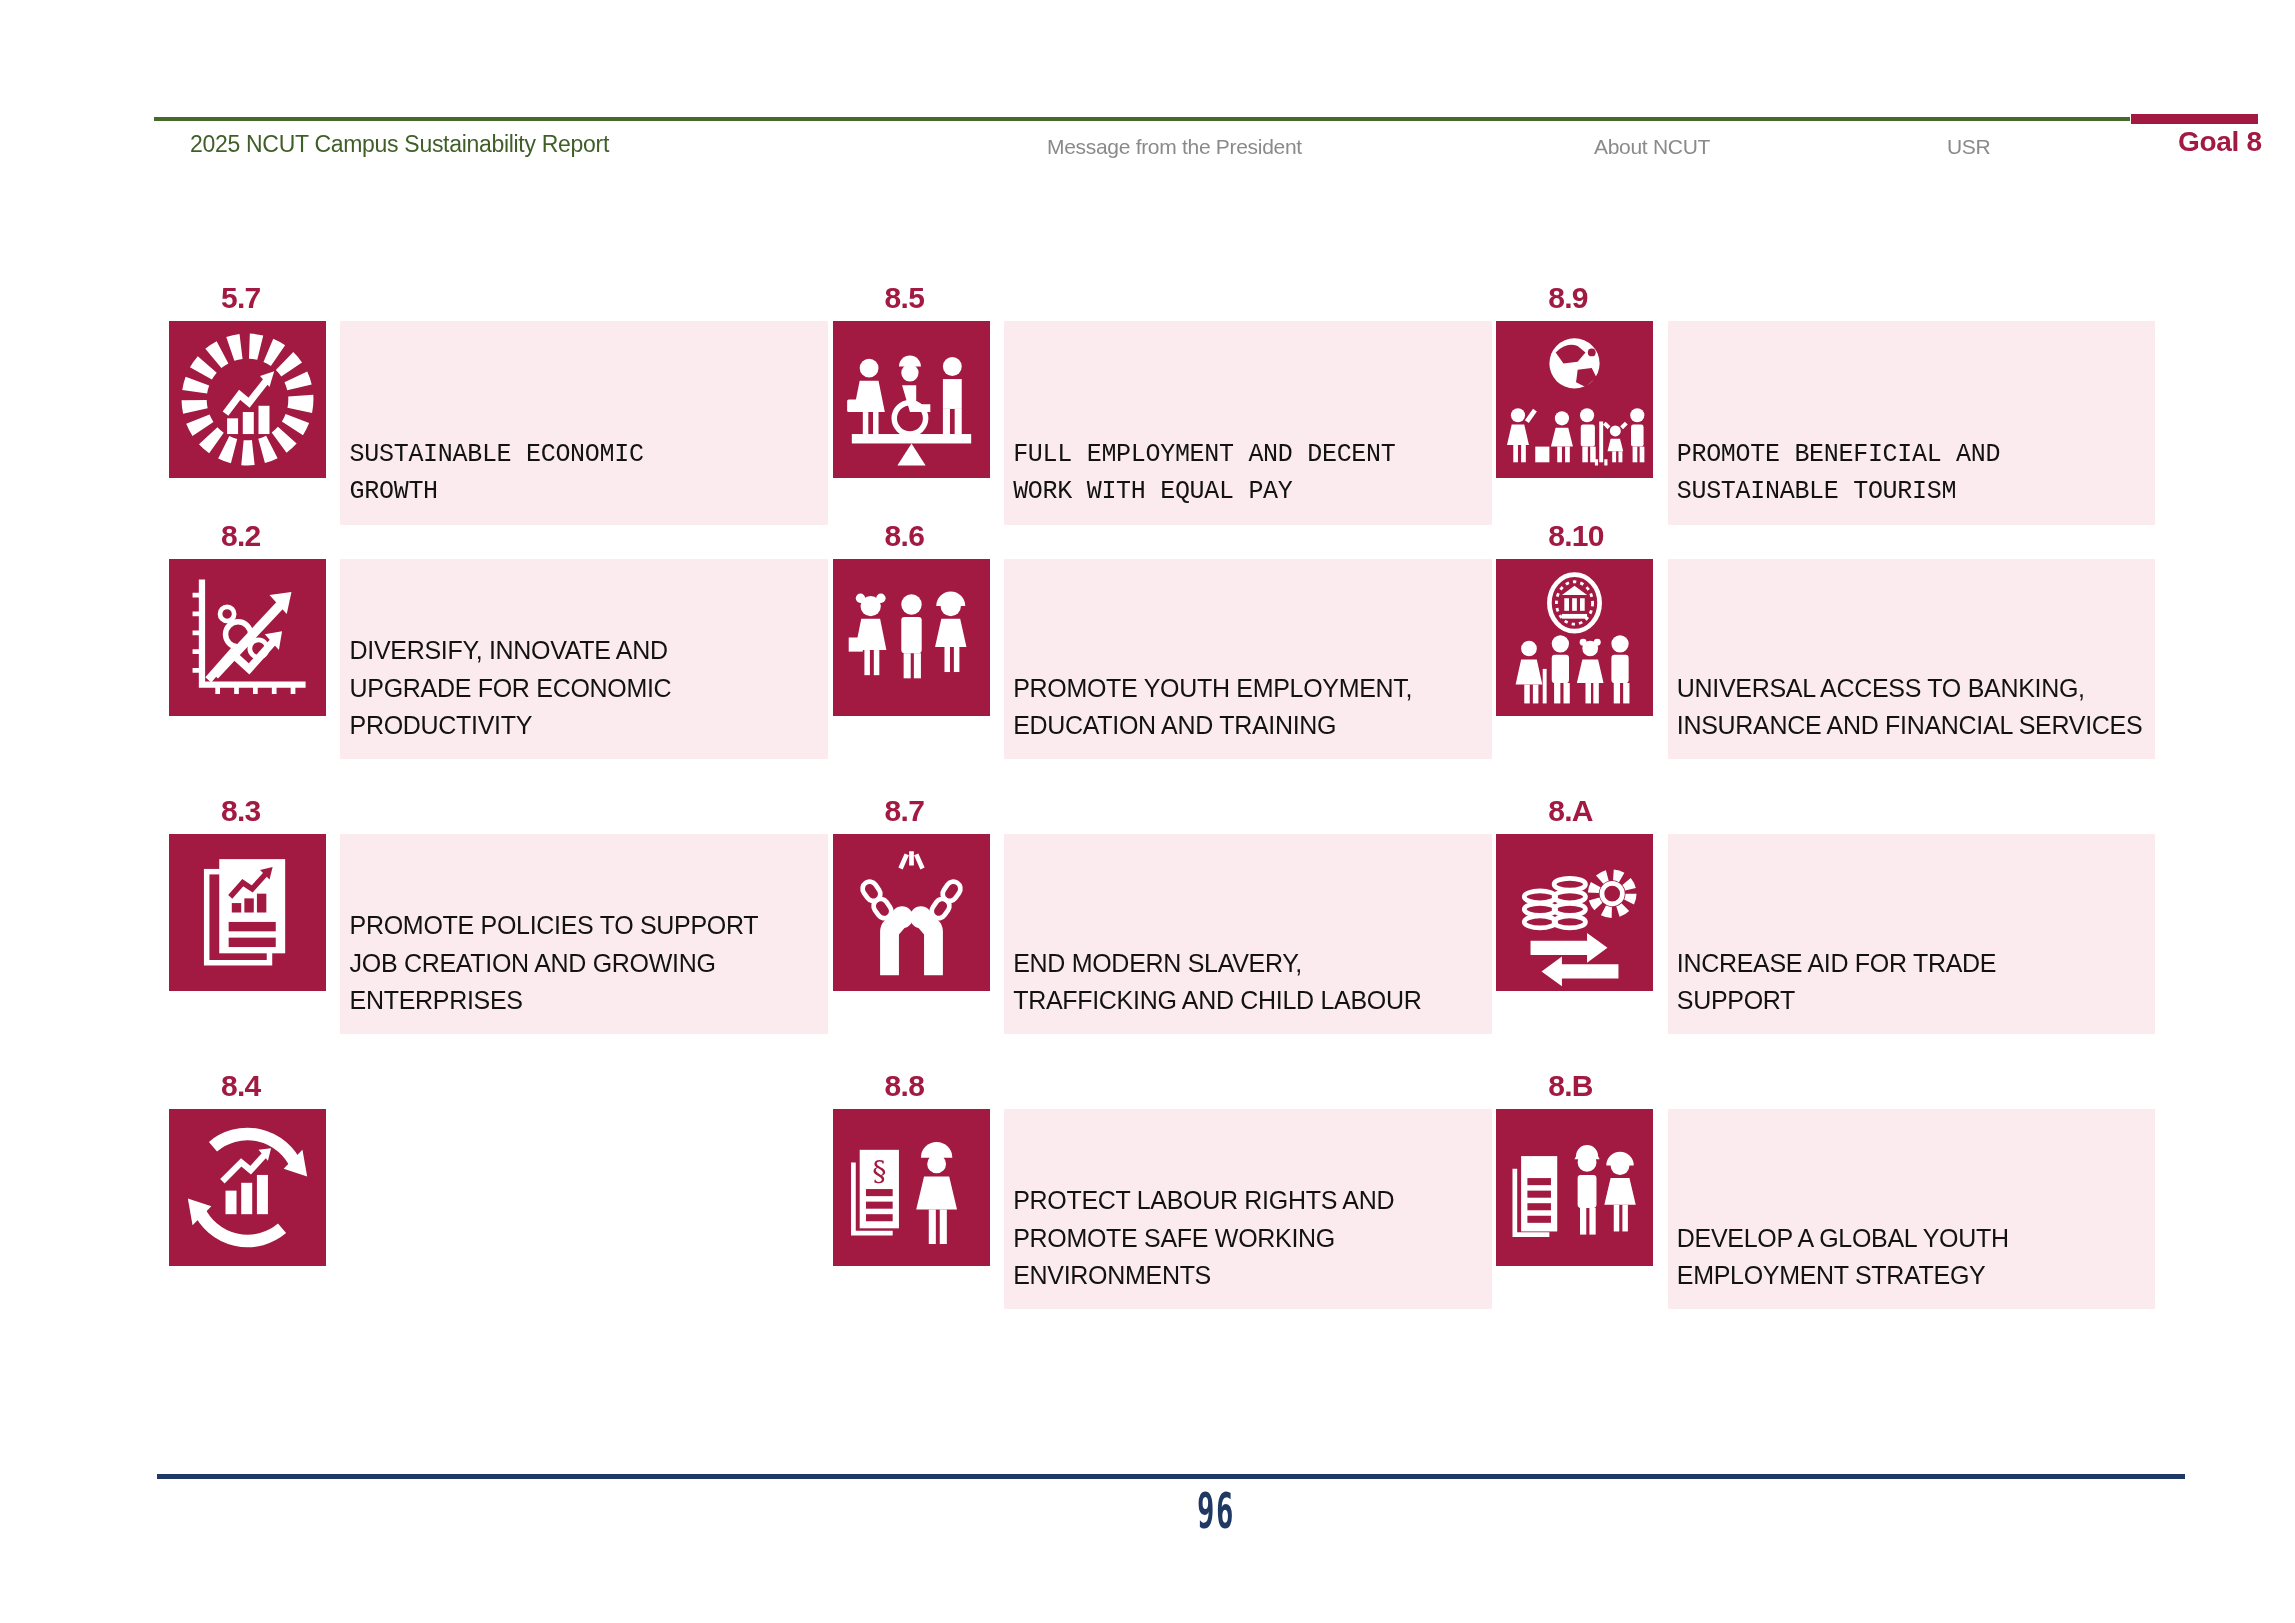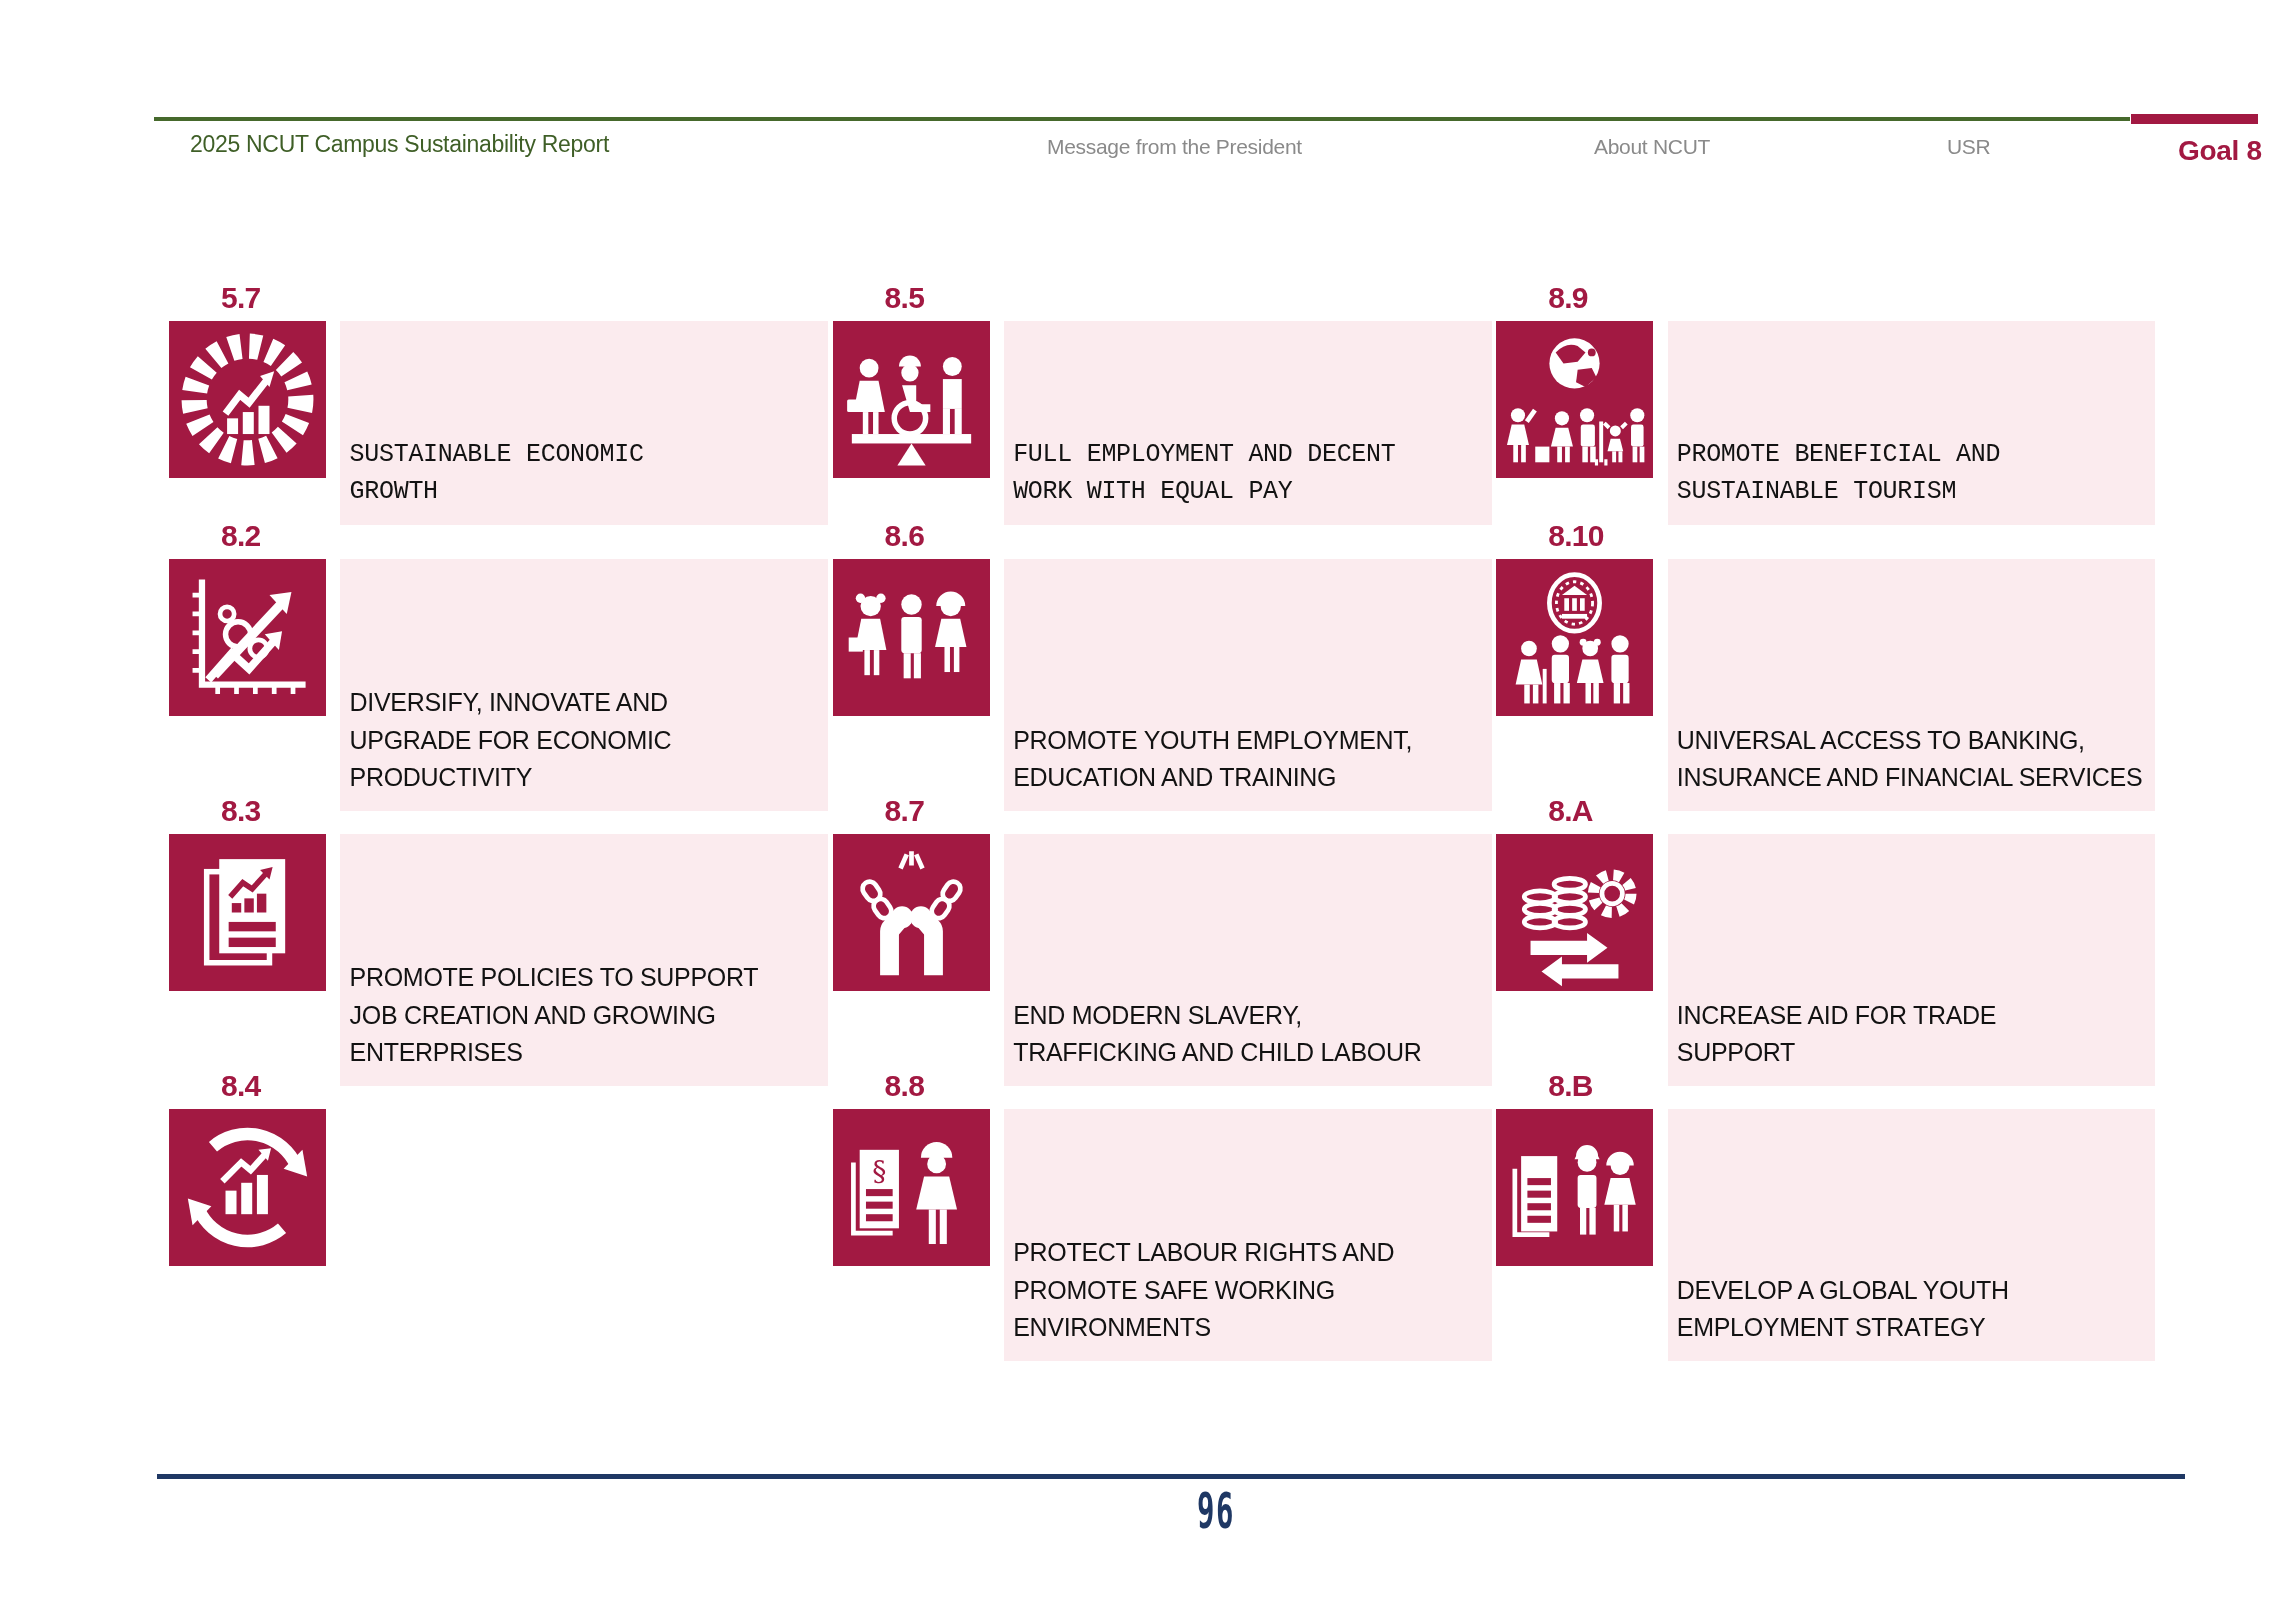--- a/index.html
+++ b/index.html
@@ -6,31 +6,31 @@
   body{
     width:2295px;height:1623px;position:relative;background:#ffffff;
     font-family:"Liberation Sans",sans-serif;overflow:hidden;
   }
   
   .green-rule{position:absolute;left:154px;top:117px;width:1976px;height:3.9px;background:#46692C;}
   .goal-tab-bar{position:absolute;left:2131px;top:114px;width:127px;height:9.8px;background:#A21942;}
   .report-title{position:absolute;left:190px;top:131px;font-size:23px;letter-spacing:-0.3px;color:#3F5F27;}
   .nav-item{position:absolute;top:135px;font-size:21px;letter-spacing:-0.3px;color:#8a8a8a;cursor:pointer;}
   .nav-msg{left:1047px}.nav-about{left:1594px}.nav-usr{left:1947px}
-  .nav-goal{position:absolute;left:2178px;top:135px;font-size:28px;font-weight:bold;letter-spacing:-0.3px;color:#A21942;cursor:pointer;}
+  .nav-goal{position:absolute;left:2178px;top:126px;font-size:28px;font-weight:bold;letter-spacing:-0.3px;color:#A21942;cursor:pointer;}
   
   .row{position:absolute;left:169px;display:flex;gap:4.6px;}
   .row1{top:283px}.row2{top:521px}.row3{top:796px}.row4{top:1071px}
   .card{width:659px;flex:none;}
   .num{margin-left:52px;height:33px;line-height:1;font-size:30px;font-weight:bold;color:#A21942;letter-spacing:-0.7px;}
   .body{display:flex;gap:14.4px;margin-top:5.2px;}
   .icon-tile{width:157px;height:157px;background:#A21942;flex:none;}
   .icon-tile svg{width:100%;height:100%;display:block;}
   .panel{flex:1;background:#FBEBEE;display:flex;align-items:flex-end;
-         padding:0 9.2px 14.4px 9.2px;box-sizing:border-box;height:252px;}
+         padding:0 9.2px 14.4px 9.2px;box-sizing:border-box;height:200px;}
   .row1 .panel{height:204px;font-family:Liberation Mono, monospace;}
   .panel p{margin:0;font-size:25px;line-height:1.5;letter-spacing:-0.3px;color:#121212;white-space:pre-line;}
   
   .s{stroke:#ffffff;fill:none;}
   .f{fill:#ffffff;}
   .c{fill:#A21942;}
   
   .navy-rule{position:absolute;left:157px;top:1474px;width:2028px;height:4.6px;background:#1F3864;}
   .page-number{position:absolute;left:1157px;top:1482px;width:118px;text-align:center;
     font-family:"DejaVu Sans Mono",monospace;font-size:50px;font-weight:bold;color:#1F3864;

